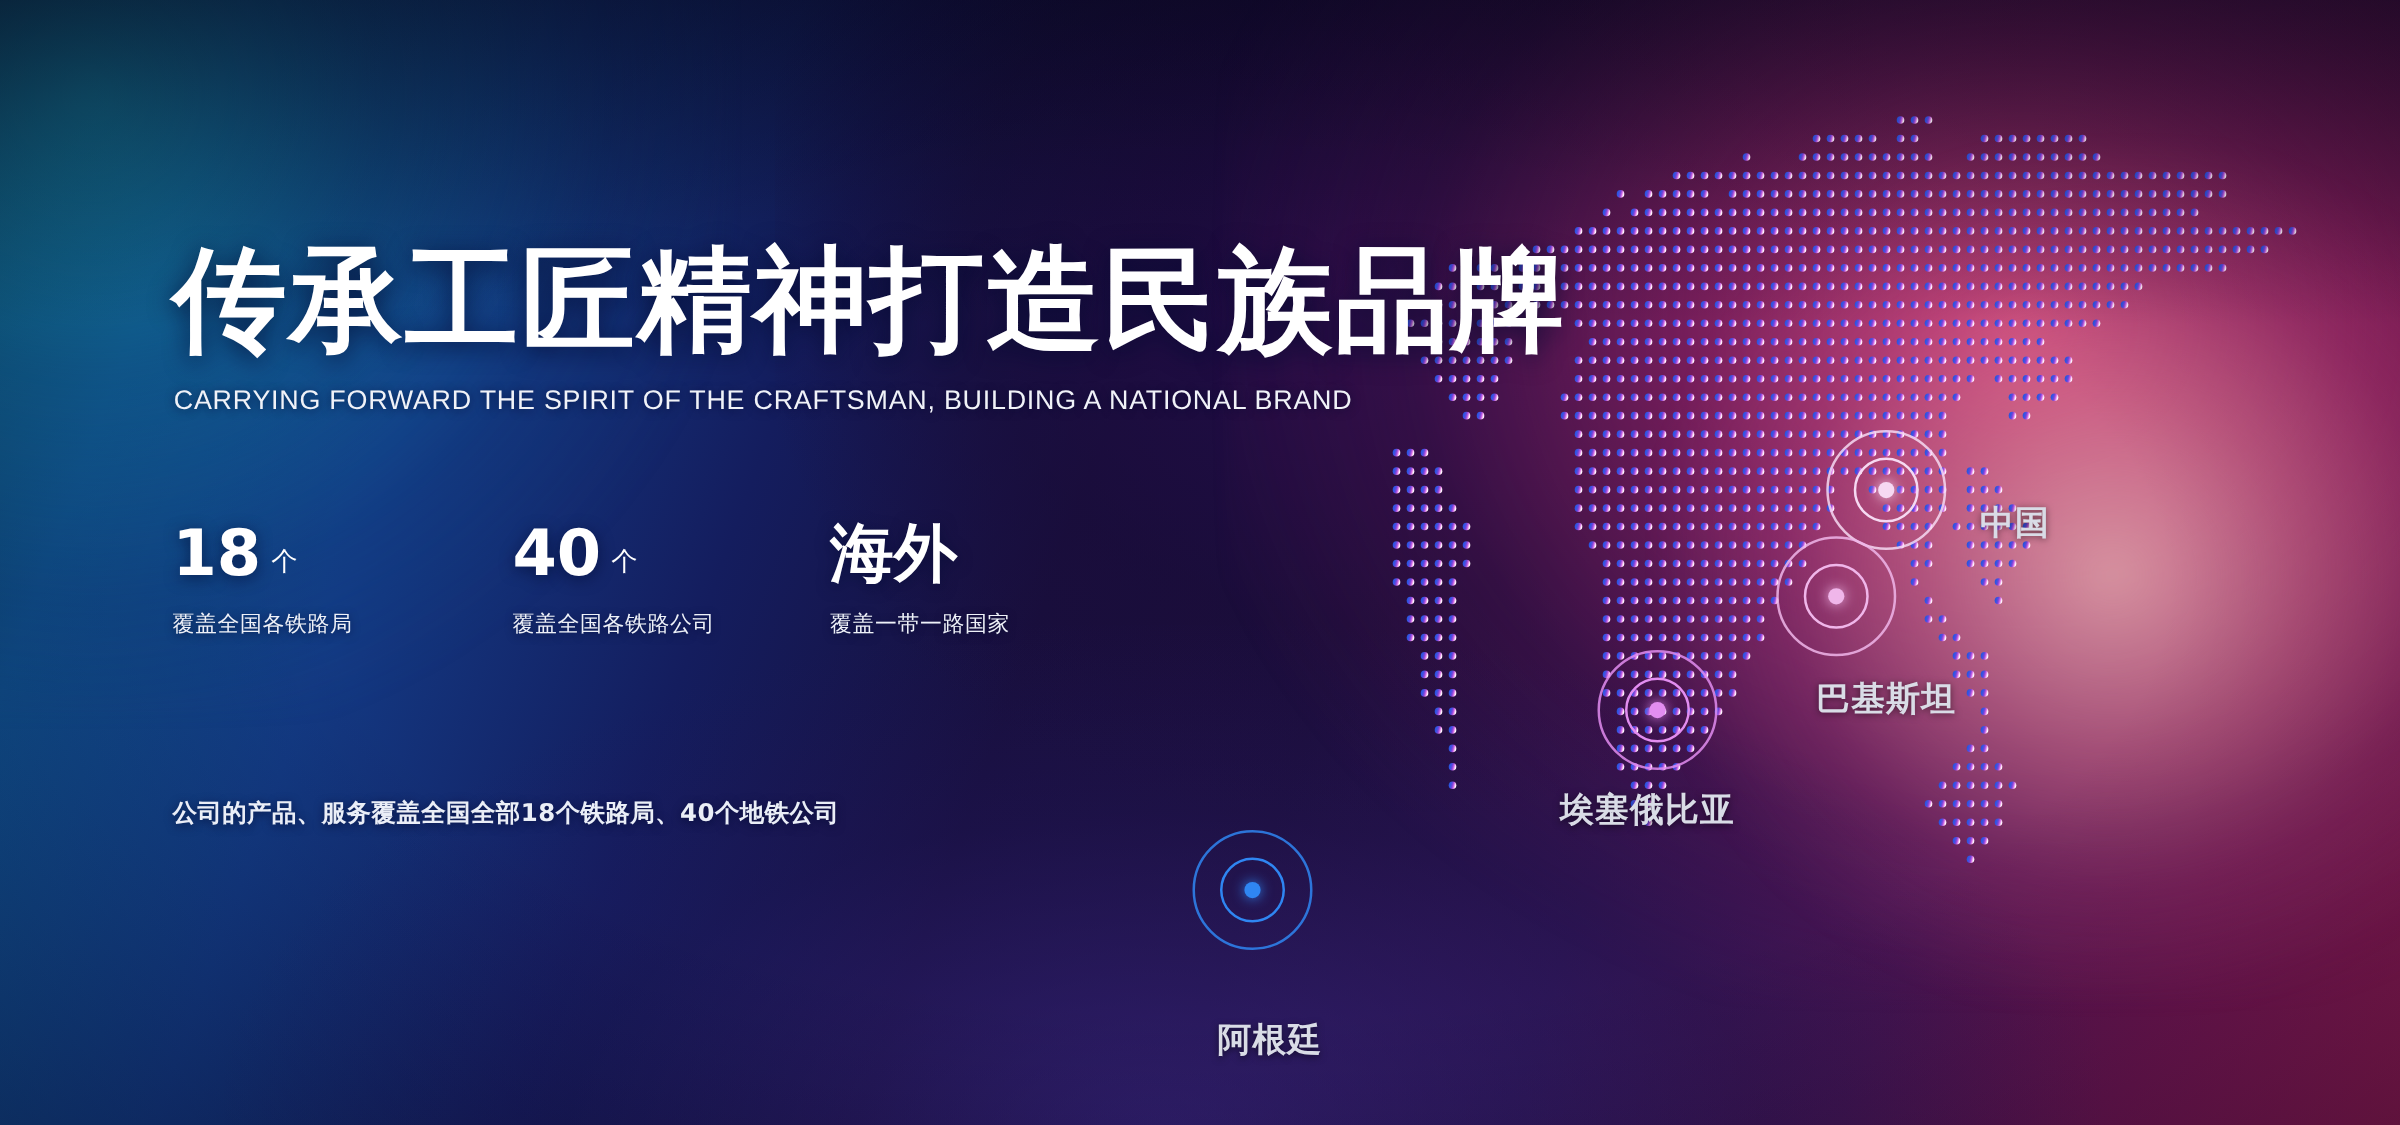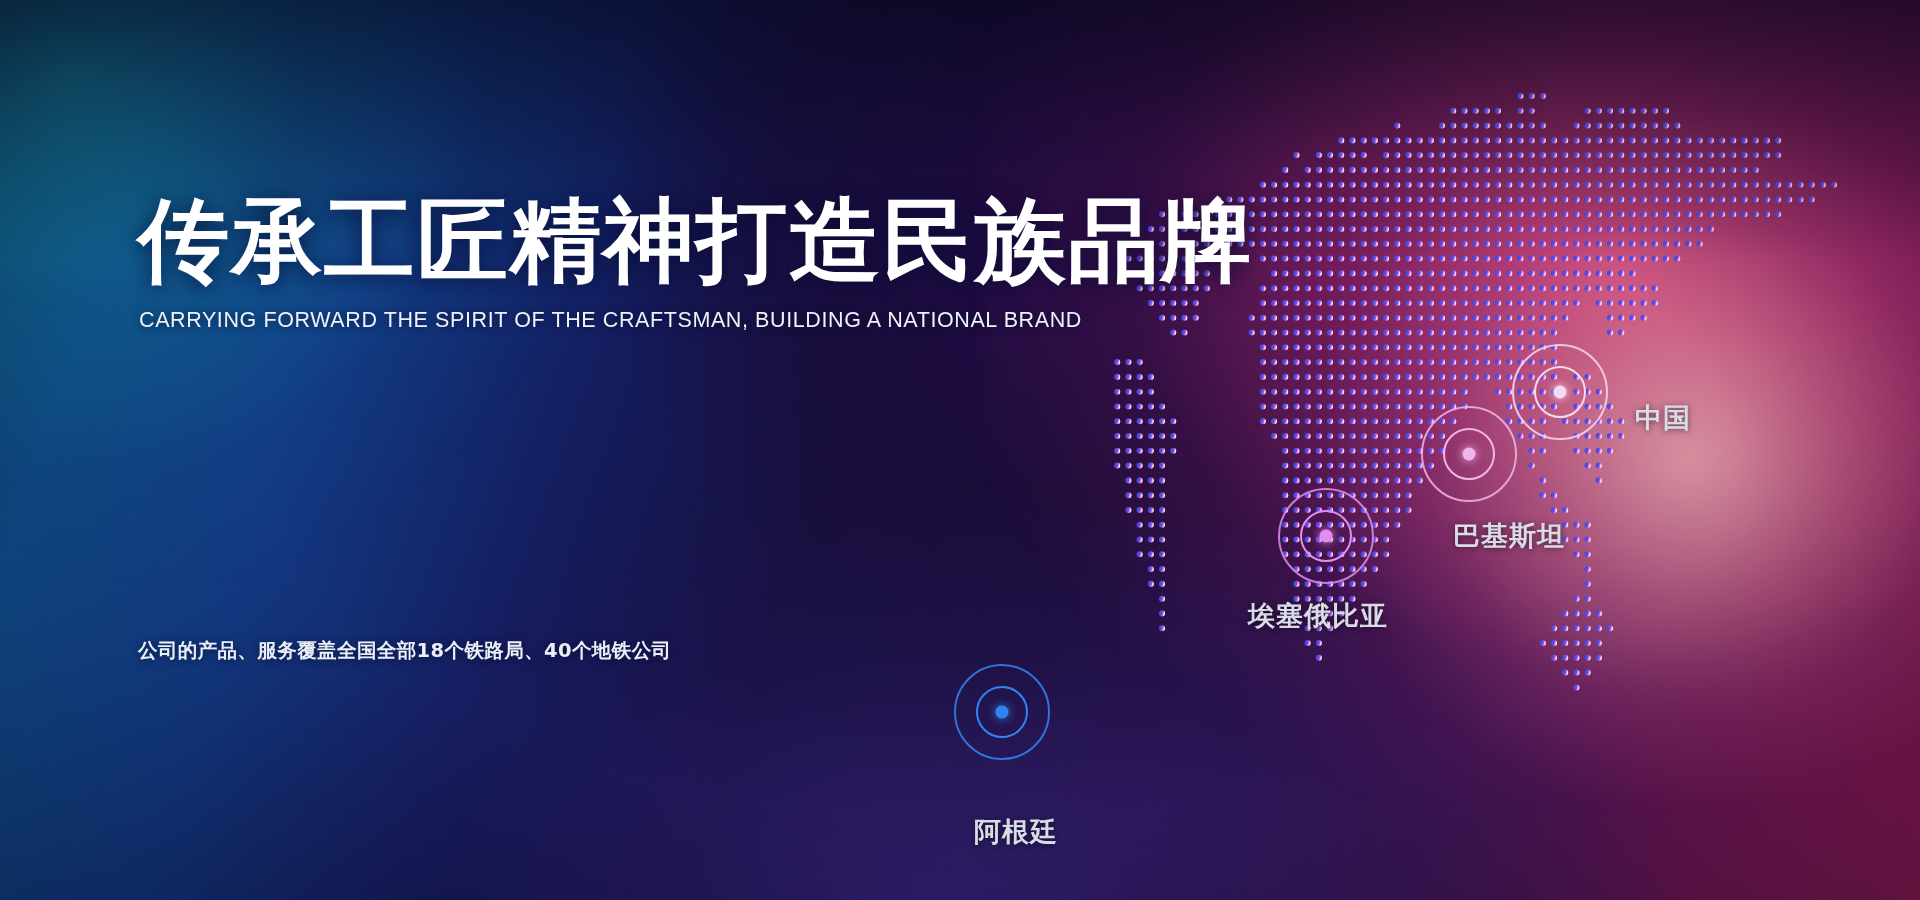--- a/index.html
+++ b/index.html
@@ -1286,50 +1286,64 @@
           <circle cx="1576.4" cy="672.6" r="3.05"></circle>
           <circle cx="1587.6" cy="672.6" r="3.05"></circle>
           <circle cx="1576.4" cy="687.4" r="3.05"></circle>
         </g>
     </svg>
   </div>
 
   <div class="vignette"></div>
 
   <div id="markers">
-      <div class="marker" style="left: 1500px; top: 332px; width: 120px; height: 120px;">
+      <div class="marker" style="left: 1449px; top: 332px; width: 120px; height: 120px;">
         <div class="ring r-out" style="border-color: rgb(246, 217, 242); opacity: 0.85;"></div>
         <div class="ring r-mid" style="border-color: rgb(246, 217, 242);"></div>
         <div class="ring r-in" style="background: rgb(246, 217, 242); box-shadow: rgb(246, 217, 242) 0px 0px 10px;"></div>
         <div class="m-label" style="margin-left: 75px; margin-top: 8px;">中国</div>
       </div>
-      <div class="marker" style="left: 1409px; top: 394px; width: 120px; height: 120px;">
+      <div class="marker" style="left: 1409px; top: 417px; width: 120px; height: 120px;">
         <div class="ring r-out" style="border-color: rgb(240, 182, 234); opacity: 0.85;"></div>
         <div class="ring r-mid" style="border-color: rgb(240, 182, 234);"></div>
         <div class="ring r-in" style="background: rgb(240, 182, 234); box-shadow: rgb(240, 182, 234) 0px 0px 10px;"></div>
         <div class="m-label" style="margin-left: -16px; margin-top: 64px;">巴基斯坦</div>
       </div>
-      <div class="marker" style="left: 1266px; top: 476px; width: 120px; height: 120px; text-align: center;">
+      <div class="marker" style="left: 1266px; top: 508px; width: 120px; height: 120px; text-align: center;">
         <div class="ring r-out" style="border-color: rgb(226, 141, 240); opacity: 0.85;"></div>
         <div class="ring r-mid" style="border-color: rgb(226, 141, 240);"></div>
         <div class="ring r-in" style="background: rgb(226, 141, 240); box-shadow: rgb(226, 141, 240) 0px 0px 10px;"></div>
         <div class="m-label" style="margin-left: -78px; margin-top: 62px;">埃塞俄比亚</div>
       </div>
       <div class="marker" style="left: 942px; top: 652px; width: 120px; height: 120px;">
         <div class="ring r-out" style="border-color: rgb(47, 134, 242); opacity: 0.85;"></div>
         <div class="ring r-mid" style="border-color: rgb(47, 134, 242);"></div>
         <div class="ring r-in" style="background: rgb(47, 134, 242); box-shadow: rgb(47, 134, 242) 0px 0px 10px;"></div>
         <div class="m-label" style="margin-left: -28px; margin-top: 102px;">阿根廷</div>
       </div>
     </div>
 
   <div id="content">
 
     <div class="title">传承工匠精神打造民族品牌</div>
     <div class="subtitle">CARRYING FORWARD THE SPIRIT OF THE CRAFTSMAN, BUILDING A NATIONAL BRAND</div>
 
+    <div class="stats">
+      <div class="stat" id="stat-0">
+        <span class="val">18</span><span class="unit">个</span>
+        <span class="cap">覆盖全国各铁路局</span>
+      </div>
+      <div class="stat" id="stat-1">
+        <span class="val">40</span><span class="unit">个</span>
+        <span class="cap">覆盖全国各铁路公司</span>
+      </div>
+      <div class="stat" id="stat-2">
+        <span class="val">海外</span><span class="unit"></span>
+        <span class="cap">覆盖一带一路国家</span>
+      </div>
+    </div>
 
     <div class="desc">
       <div>公司的产品、服务覆盖全国全部18个铁路局、40个地铁公司</div>
     </div>
 
   </div>
 </div>
 
 </body></html>

